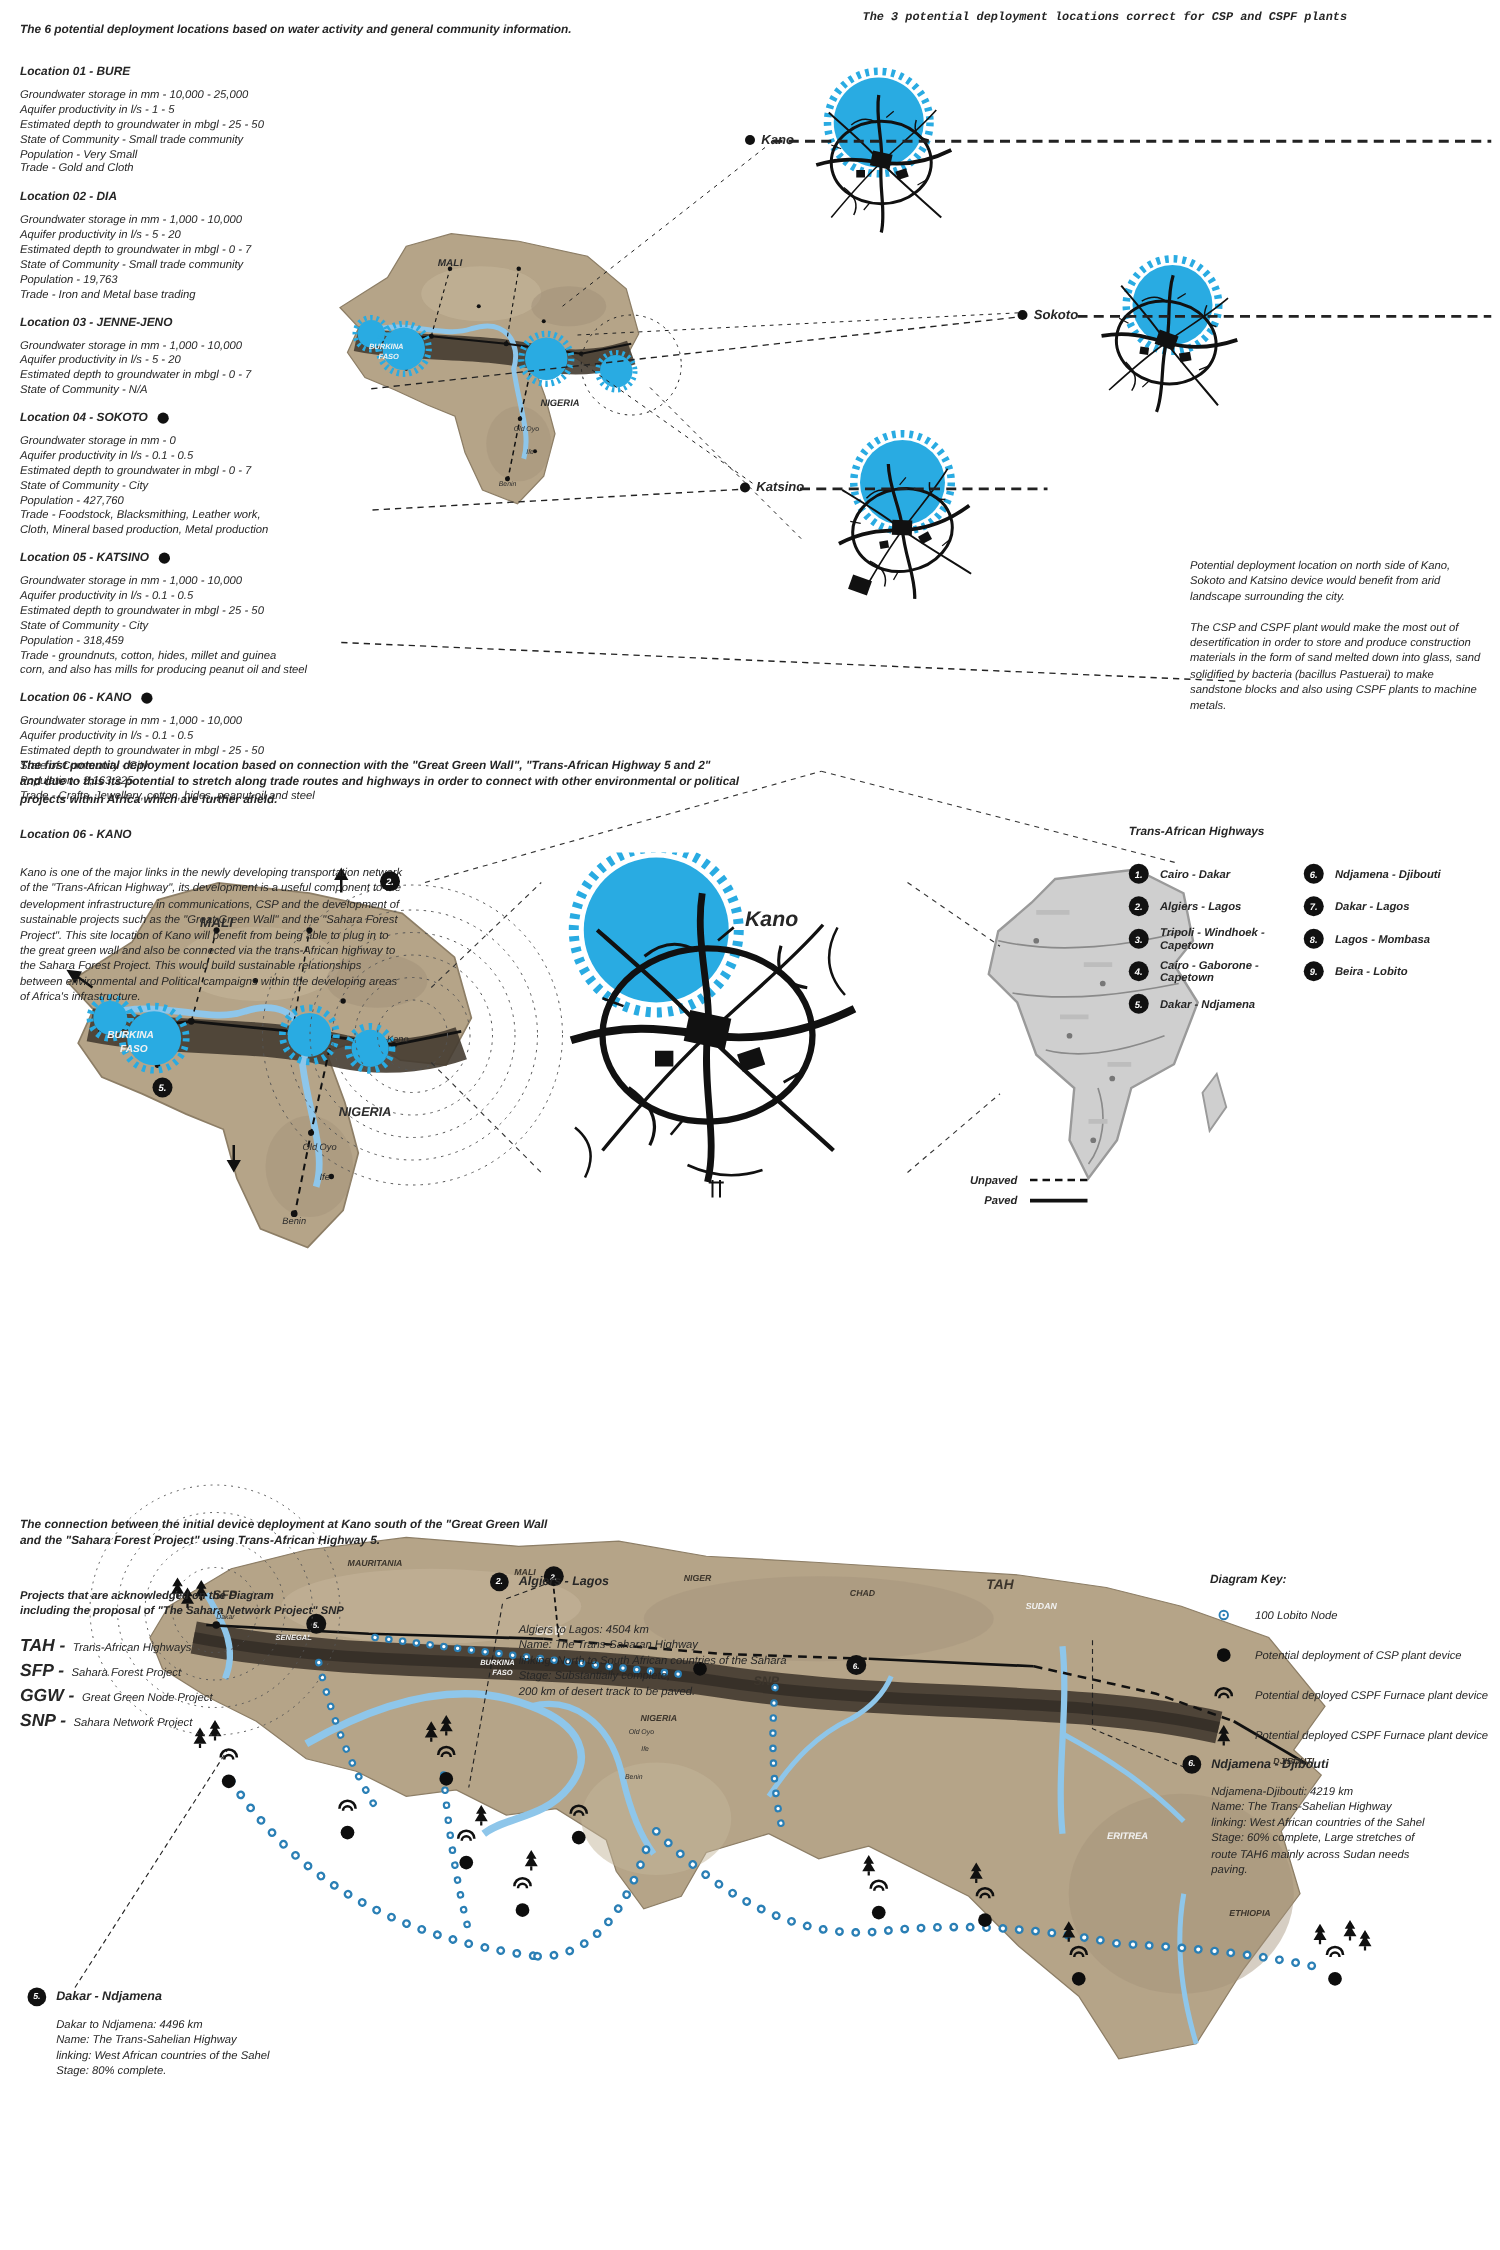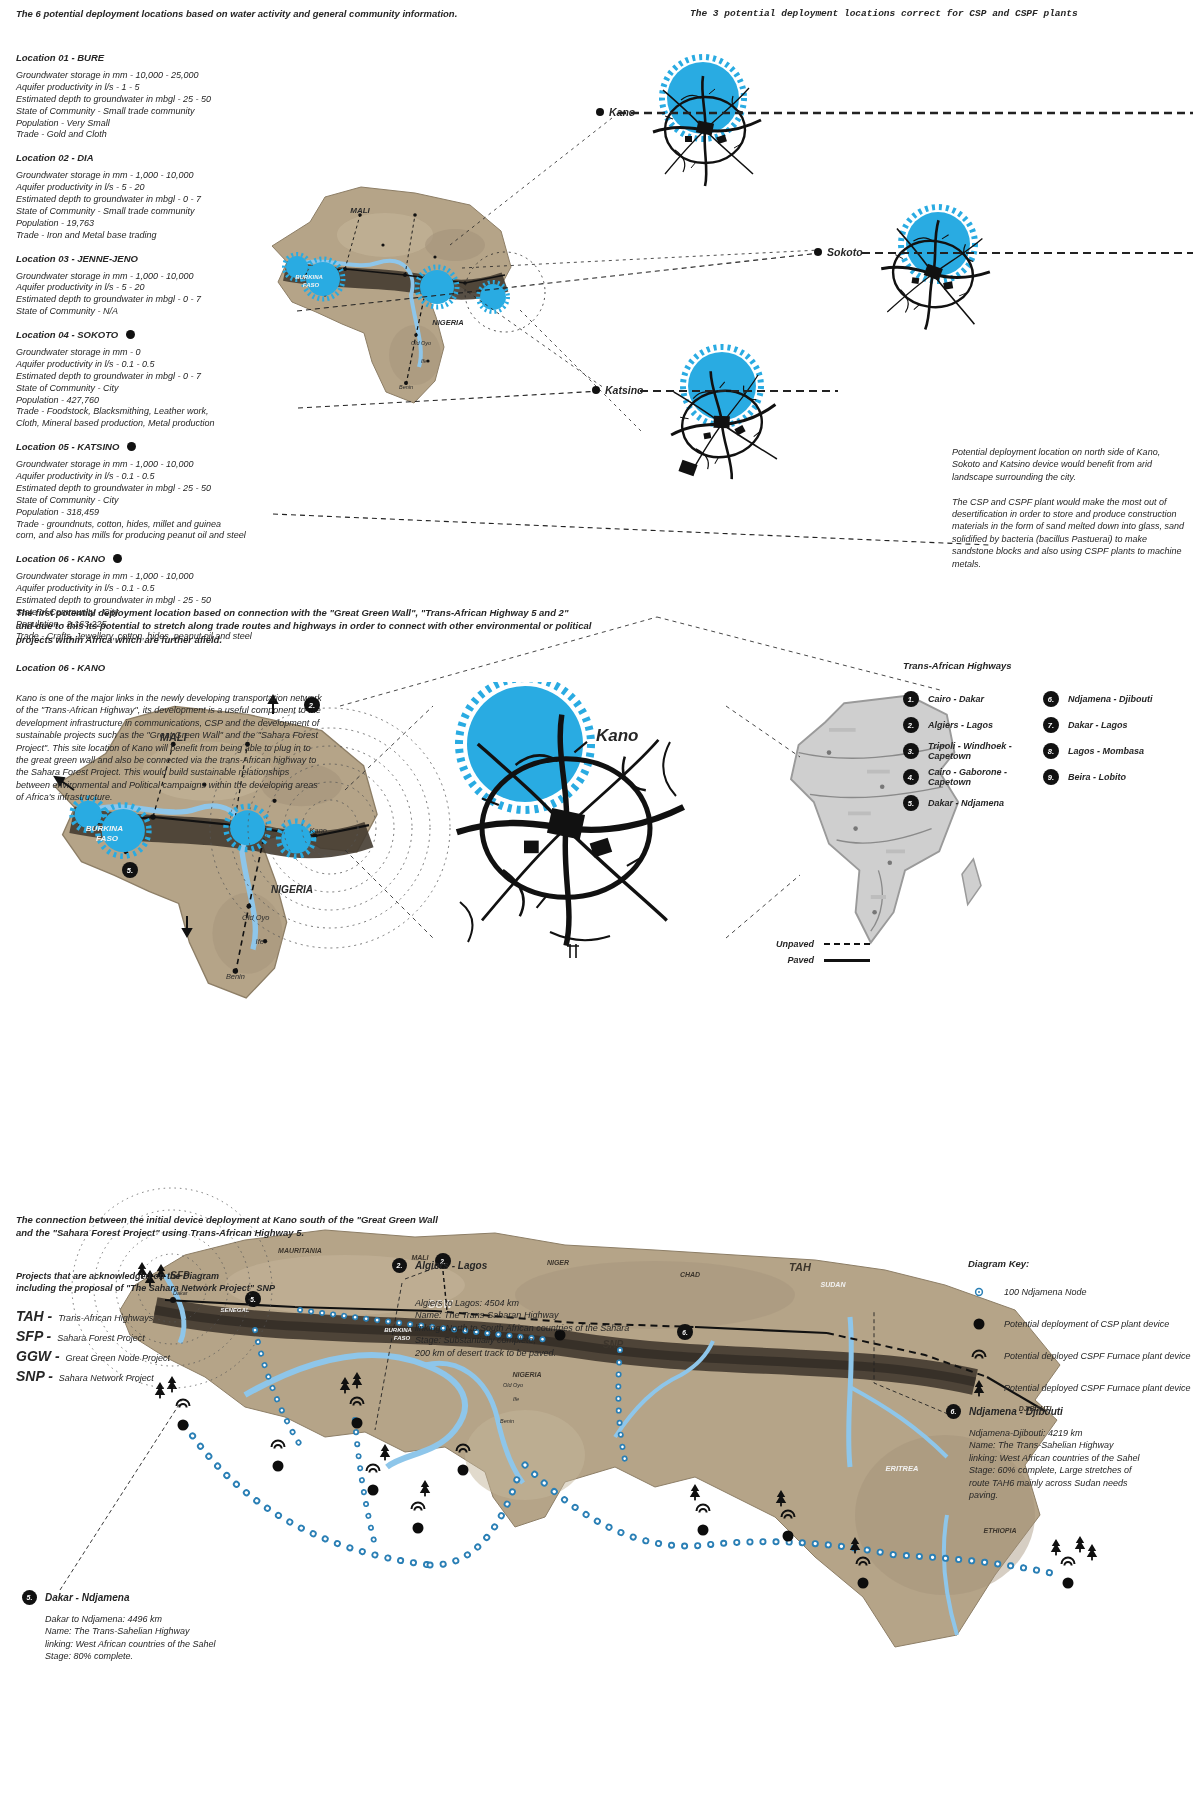--- a/index.html
+++ b/index.html
@@ -153,21 +153,21 @@
       <path d="M60,1590 L182,1400" stroke-width="0.9" stroke-dasharray="4 3"></path>
       <g stroke="#555" stroke-width="0.8" stroke-dasharray="1.5 4">
         <circle cx="172" cy="1288" r="34"></circle>
           <circle cx="172" cy="1288" r="56"></circle>
         <circle cx="172" cy="1288" r="78"></circle>
           <circle cx="172" cy="1288" r="100"></circle>
       </g>
     </g>
   </svg>
 
-  <div class="abs h1" style="left:16px;top:8px;width:700px;z-index:5;">The 6 potential deployment locations based on water activity and general community information.</div>
+  <div class="abs h1" style="left:16px;top:18px;width:700px;z-index:5;">The 6 potential deployment locations based on water activity and general community information.</div>
   <div class="abs h1" style="left:690px;top:8px;width:480px;z-index:5;font-family:Liberation Mono, monospace;">The 3 potential deployment locations correct for CSP and CSPF plants</div>
 
   <div class="abs" style="left:16px;top:52px;width:330px;z-index:5;">
     <div>
       <div class="lochead">Location 01 - BURE</div>
       <div class="locbody pre">Groundwater storage in mm - 10,000 - 25,000
 Aquifer productivity in l/s - 1 - 5
 Estimated depth to groundwater in mbgl - 25 - 50
 State of Community - Small trade community
 Population - Very Small
@@ -425,21 +425,21 @@
   </div>
 
   <div class="abs" style="left:968px;top:1258px;width:230px;z-index:5;">
     <div class="h1" style="margin-bottom:12px;">Diagram Key:</div>
     <div class="keyrow">
       <span class="ic">
           <svg width="14" height="14" viewBox="-7 -7 14 14">
             <use href="#anode"></use>
           </svg>
         </span>
-      <span class="keylabel">100 Ndjamena Node</span>
+      <span class="keylabel">100 Lobito Node</span>
     </div>
     <div class="keyrow">
       <span class="ic">
           <svg width="14" height="14" viewBox="-7 -7 14 14">
             <use href="#cspdot"></use>
           </svg>
         </span>
       <span class="keylabel">Potential deployment of CSP plant device</span>
     </div>
     <div class="keyrow">

